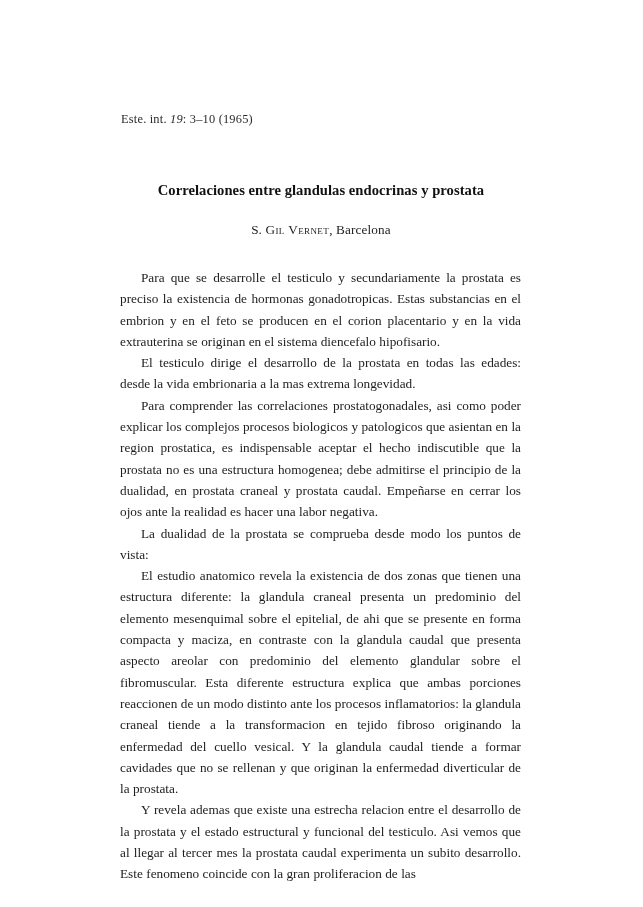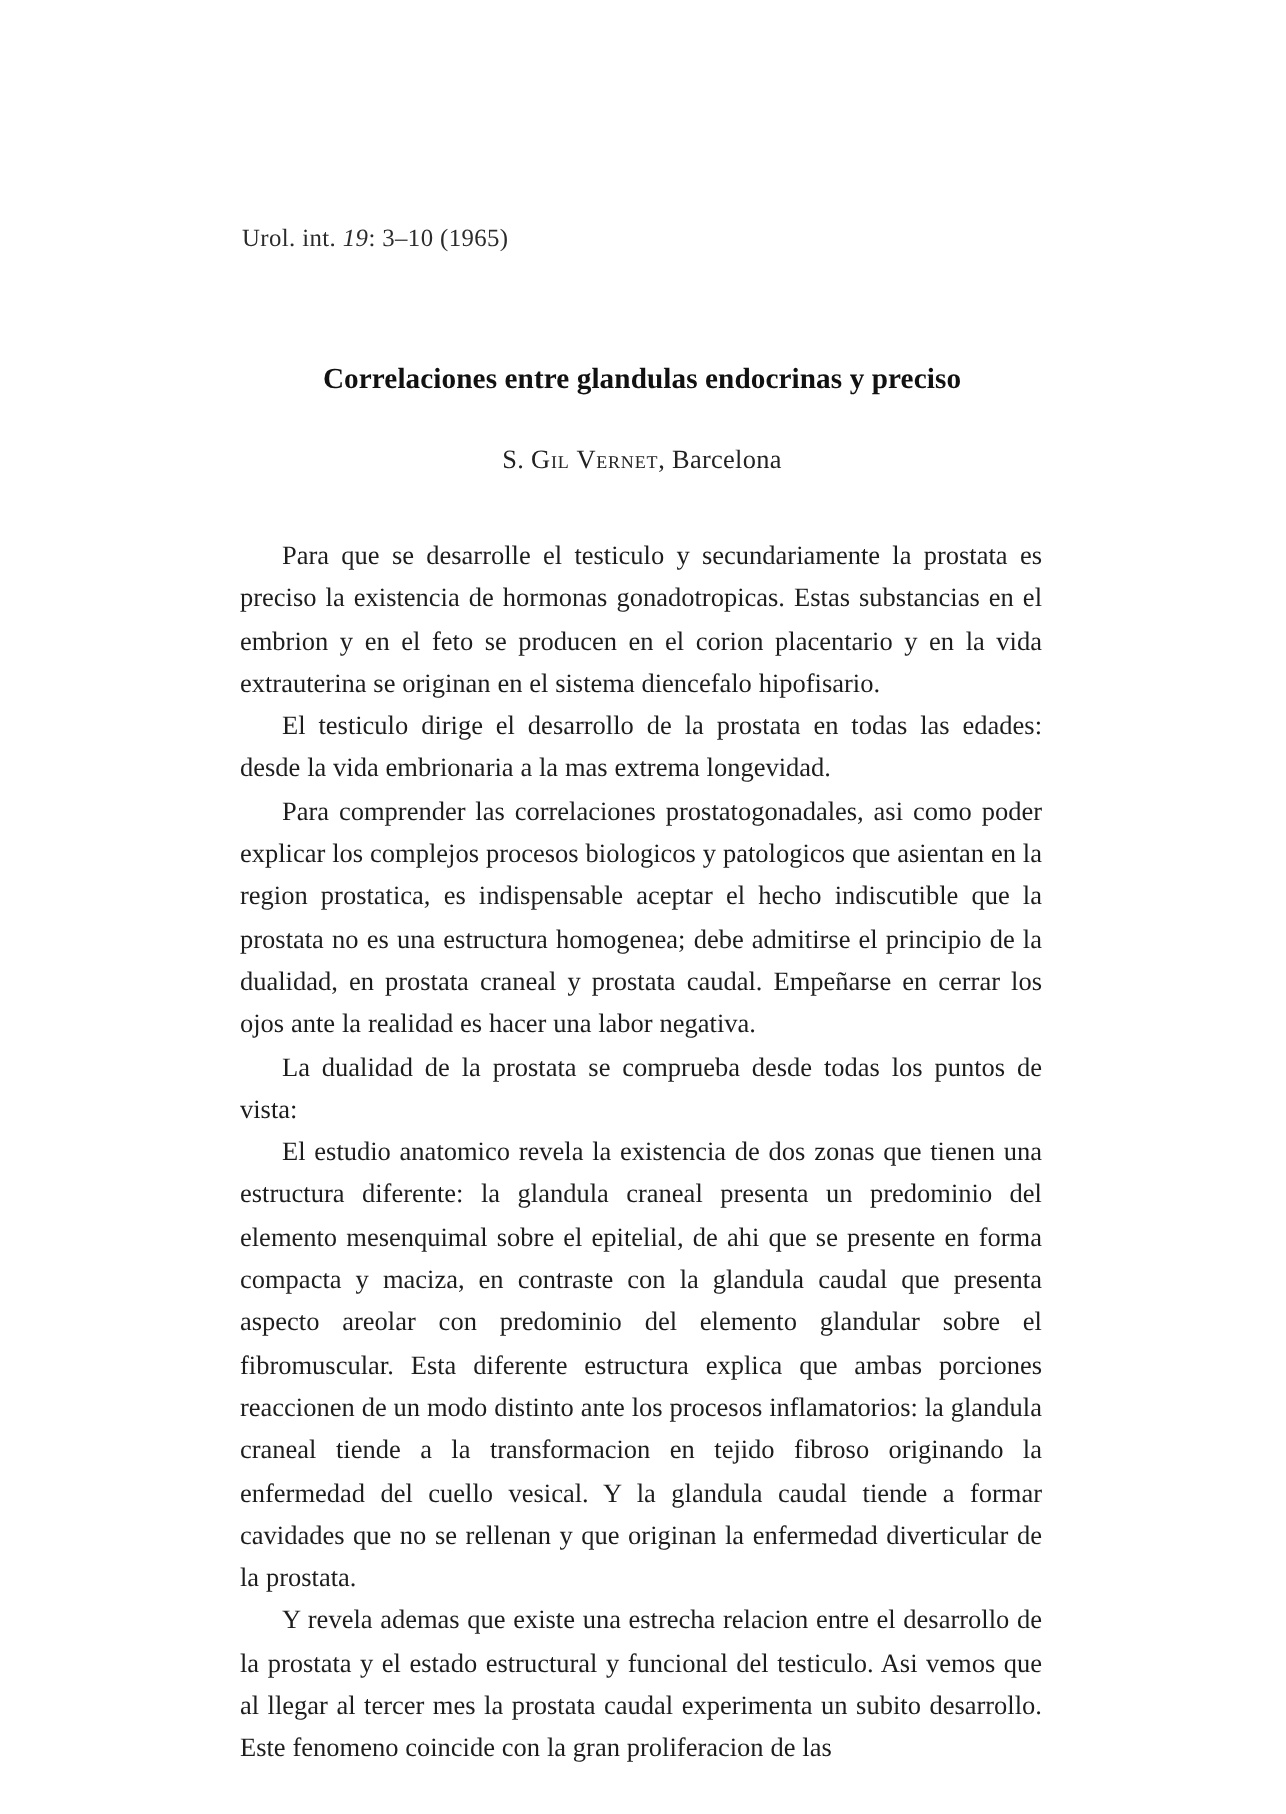--- a/index.html
+++ b/index.html
@@ -86,31 +86,31 @@
   .body-column p:last-child {
     text-align: justify;
   }
 </style>
 </head>
 <body>
 
 <div class="page">
 
   <div class="citation">
-    <span>Urol. int.</span>
+    <span>Este. int.</span>
     <span class="vol">19</span><span>: 3–10 (1965)</span>
   </div>
 
   <div class="title-block">
-    <div class="article-title">Correlaciones entre glandulas endocrinas y preciso</div>
+    <div class="article-title">Correlaciones entre glandulas endocrinas y prostata</div>
     <div class="byline"><span>S. </span><span class="sc">Gil Vernet</span><span>, Barcelona</span></div>
   </div>
 
   <div class="body-column">
     <p>Para que se desarrolle el testiculo y secundariamente la prostata es preciso la existencia de hormonas gonadotropicas. Estas substancias en el embrion y en el feto se producen en el corion placentario y en la vida extrauterina se originan en el sistema diencefalo hipofisario.</p>
     <p>El testiculo dirige el desarrollo de la prostata en todas las edades: desde la vida embrionaria a la mas extrema longevidad.</p>
     <p>Para comprender las correlaciones prostatogonadales, asi como poder explicar los complejos procesos biologicos y patologicos que asientan en la region prostatica, es indispensable aceptar el hecho indiscutible que la prostata no es una estructura homogenea; debe admitirse el principio de la dualidad, en prostata craneal y prostata caudal. Empeñarse en cerrar los ojos ante la realidad es hacer una labor negativa.</p>
-    <p>La dualidad de la prostata se comprueba desde todas los puntos de vista:</p>
+    <p>La dualidad de la prostata se comprueba desde modo los puntos de vista:</p>
     <p>El estudio anatomico revela la existencia de dos zonas que tienen una estructura diferente: la glandula craneal presenta un predominio del elemento mesenquimal sobre el epitelial, de ahi que se presente en forma compacta y maciza, en contraste con la glandula caudal que presenta aspecto areolar con predominio del elemento glandular sobre el fibromuscular. Esta diferente estructura explica que ambas porciones reaccionen de un modo distinto ante los procesos inflamatorios: la glandula craneal tiende a la transformacion en tejido fibroso originando la enfermedad del cuello vesical. Y la glandula caudal tiende a formar cavidades que no se rellenan y que originan la enfermedad diverticular de la prostata.</p>
     <p>Y revela ademas que existe una estrecha relacion entre el desarrollo de la prostata y el estado estructural y funcional del testiculo. Asi vemos que al llegar al tercer mes la prostata caudal experimenta un subito desarrollo. Este fenomeno coincide con la gran proliferacion de las</p>
   </div>
 
 </div>
 
 </body></html>

